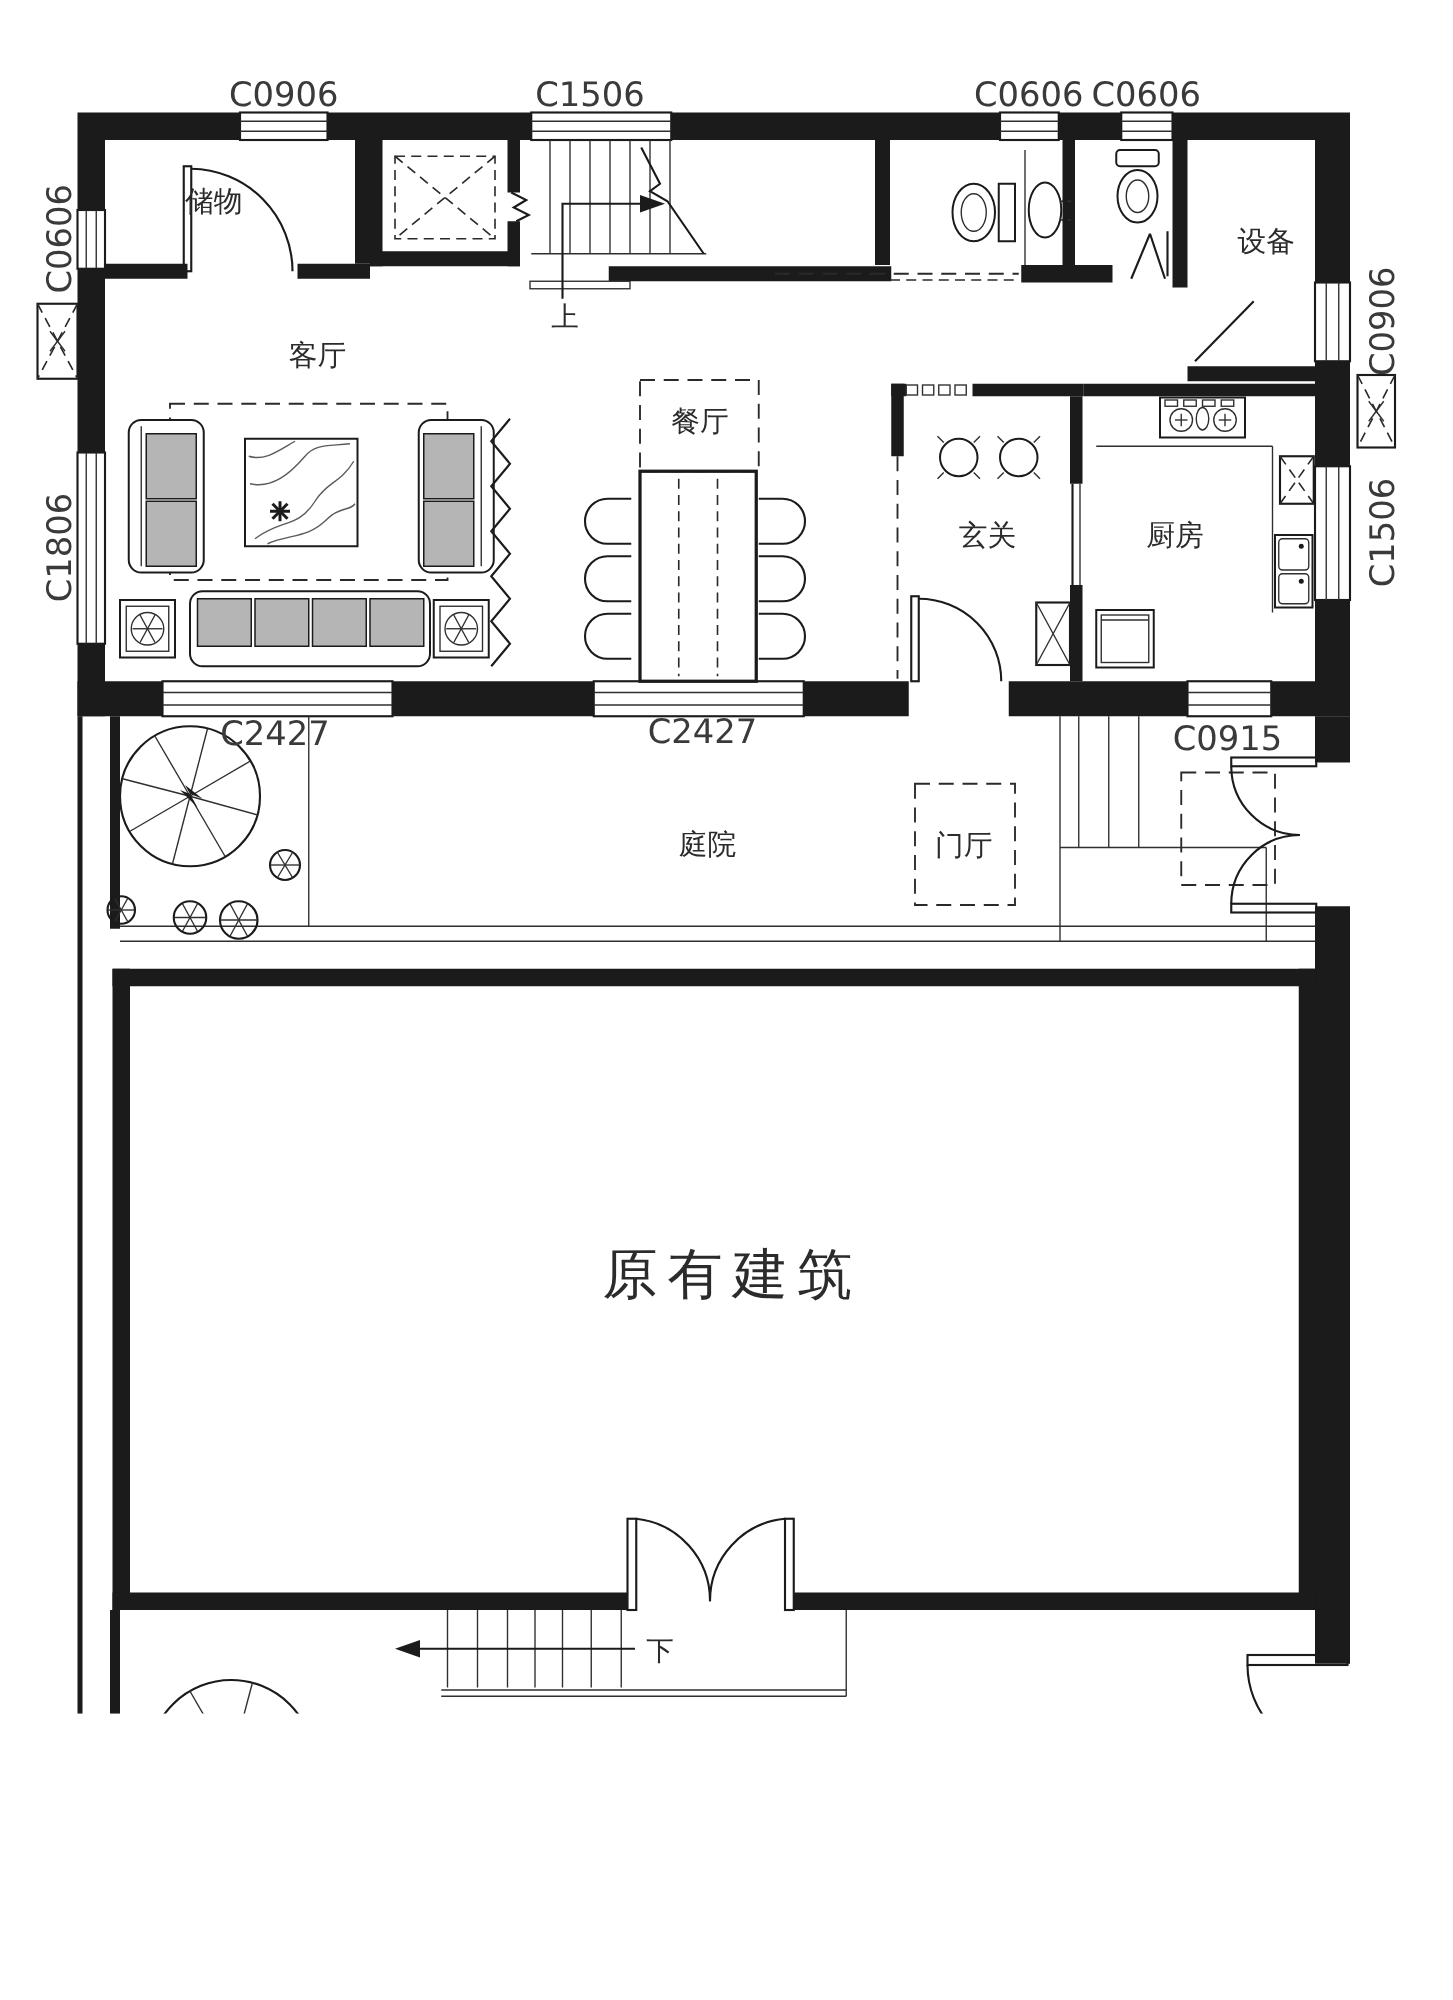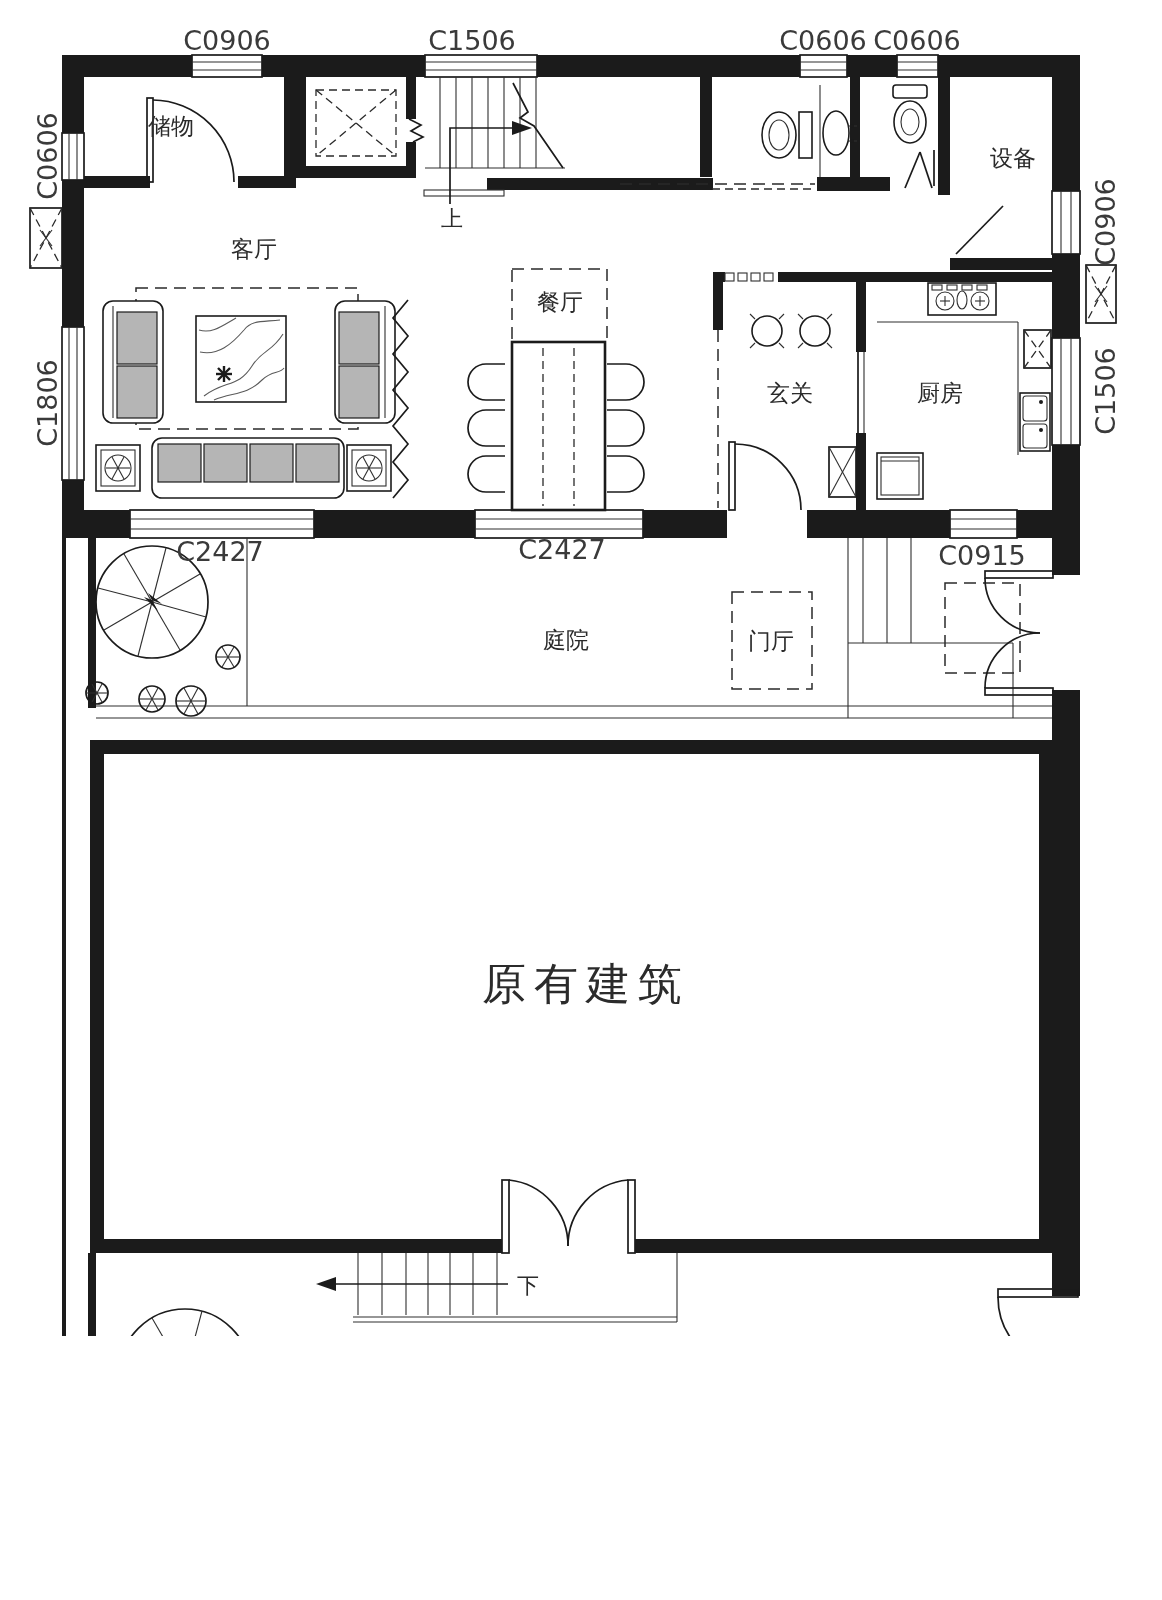--- a/index.html
+++ b/index.html
@@ -1,16 +1,16 @@
 <!DOCTYPE html>
 <html><head>
 <meta charset="utf-8">
 <style>
   html,body{margin:0;padding:0;background:#ffffff;}
-  .page{position:relative;width:1162px;height:1336px;background:#ffffff;overflow:hidden;}
+  .page{position:relative;width:1162px;height:1336px;background:#ffffff;overflow:hidden;margin-top:35px;}
   svg{display:block;}
   svg text{font-family:"DejaVu Sans","Liberation Sans",sans-serif;fill:#2b2b2b;}
   .win-label{font-size:27px;fill:#3a3a3a;}
   .room-label{font-size:23px;}
   .small-label{font-size:22px;}
   .big-label{font-size:44px;letter-spacing:8px;}
   .wall{fill:#1b1b1b;stroke:none;}
   .ln{stroke:#1b1b1b;stroke-width:1.7;fill:none;}
   .ln2{stroke:#1b1b1b;stroke-width:2.6;fill:none;}
   .thin{stroke:#2f2f2f;stroke-width:1.1;fill:none;}

